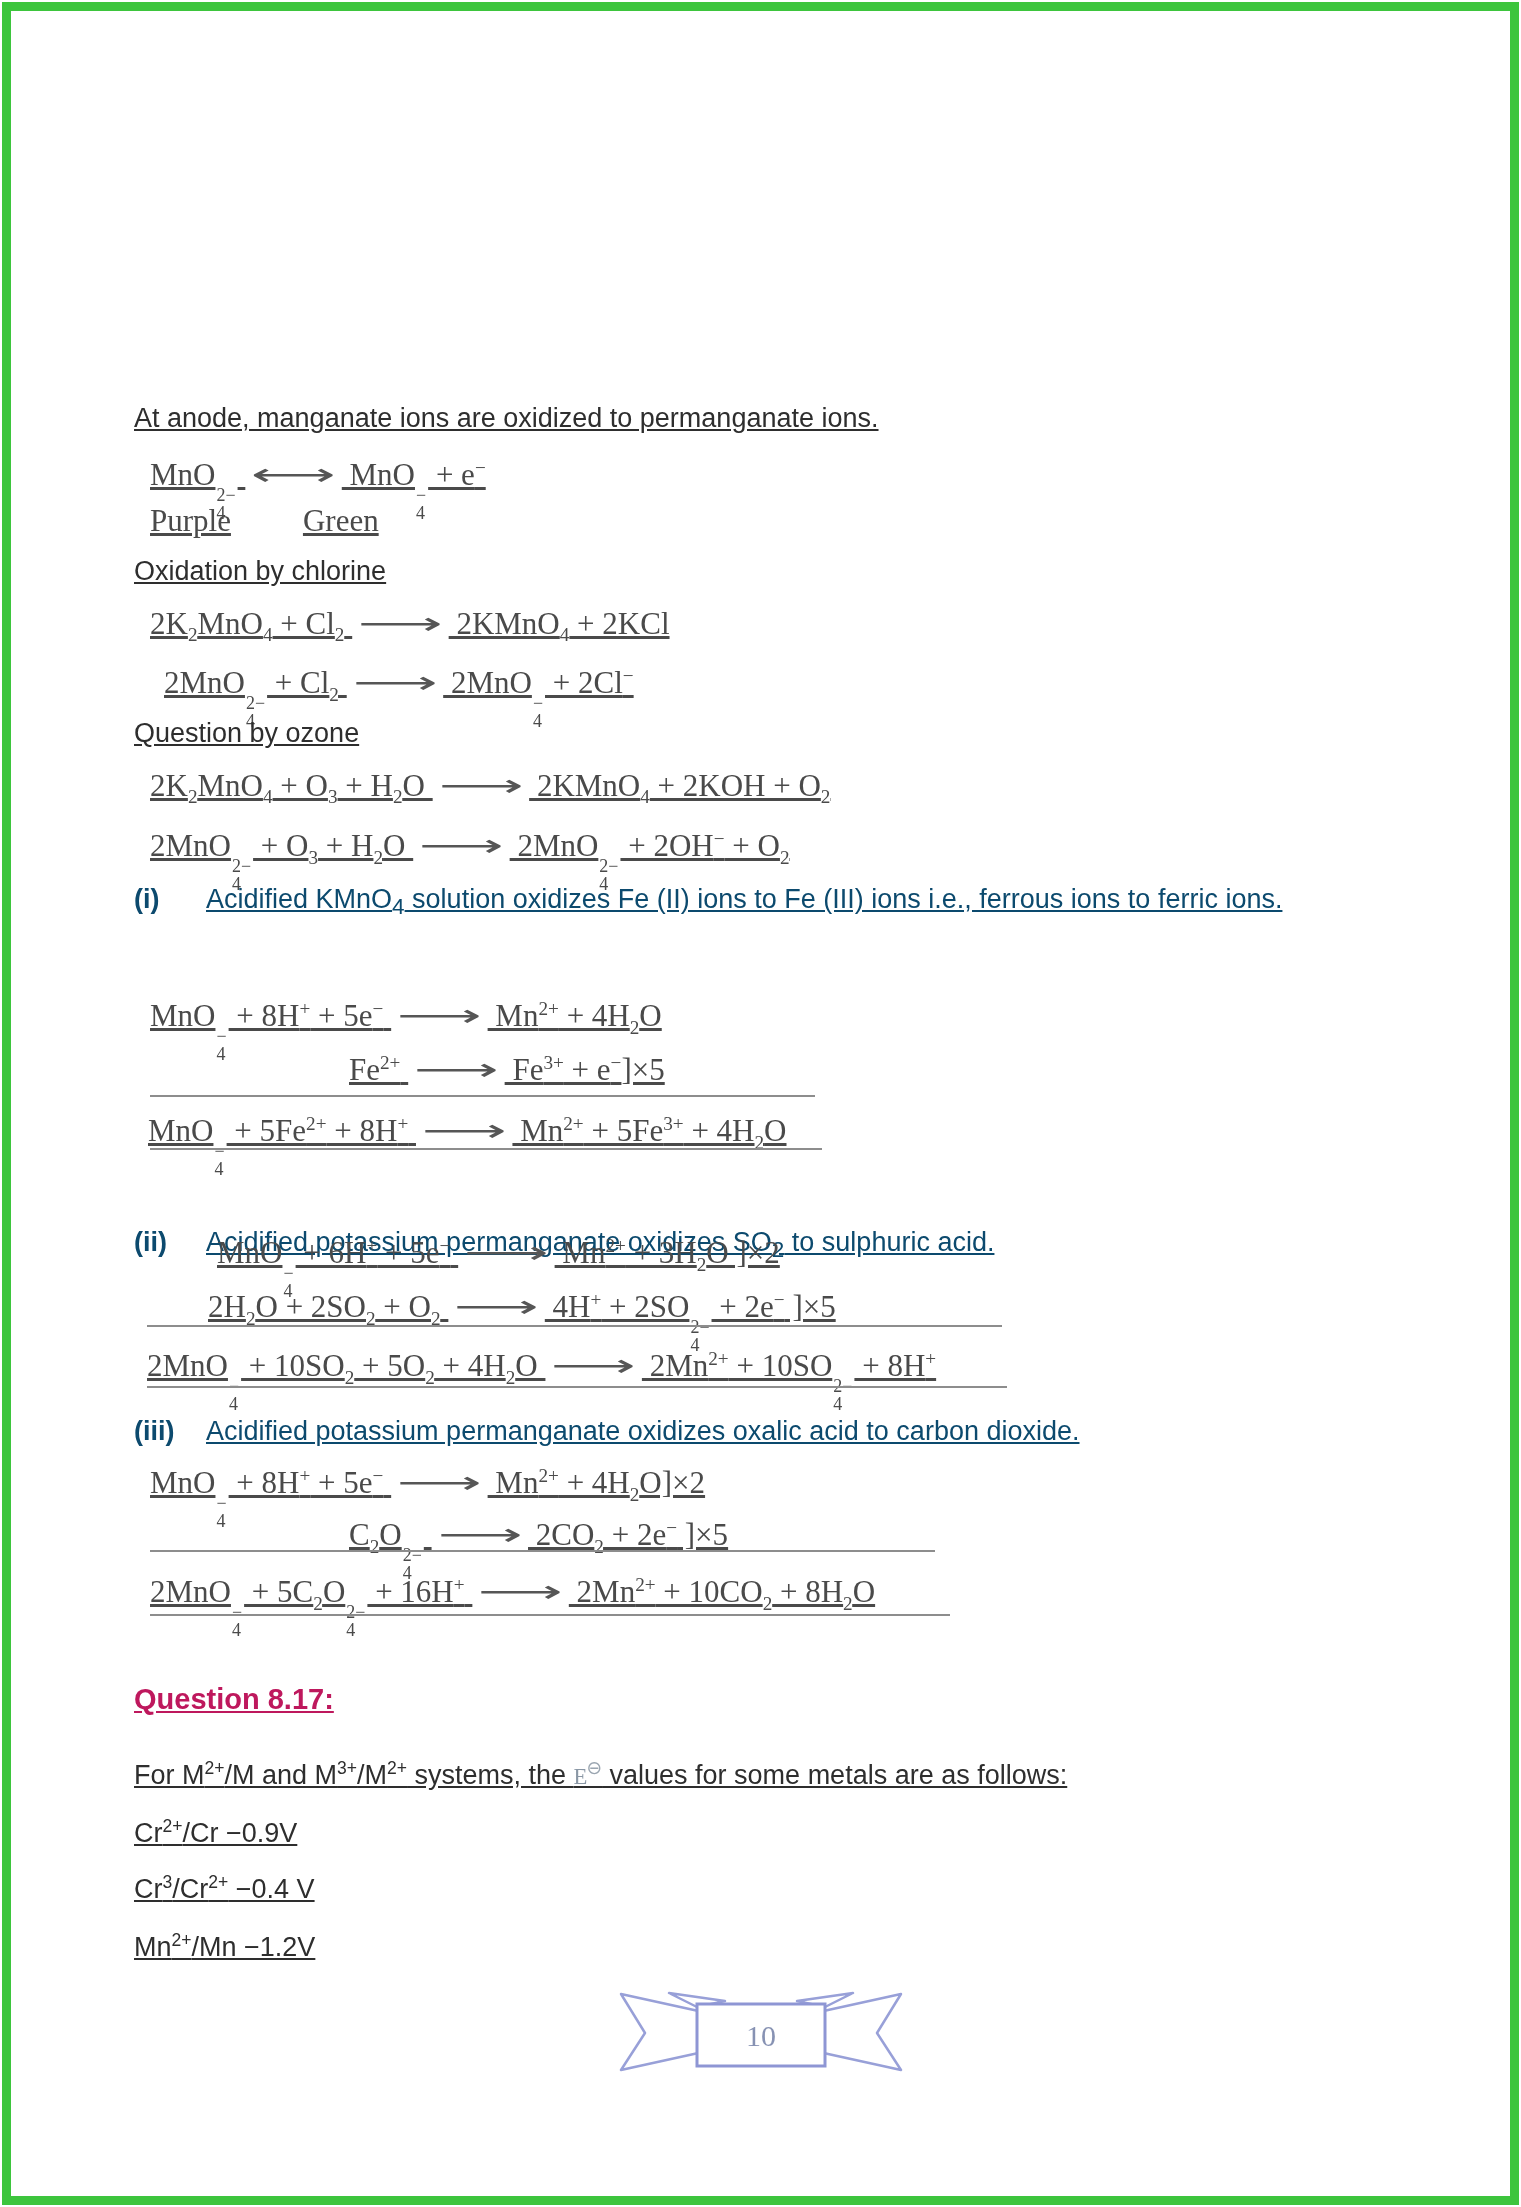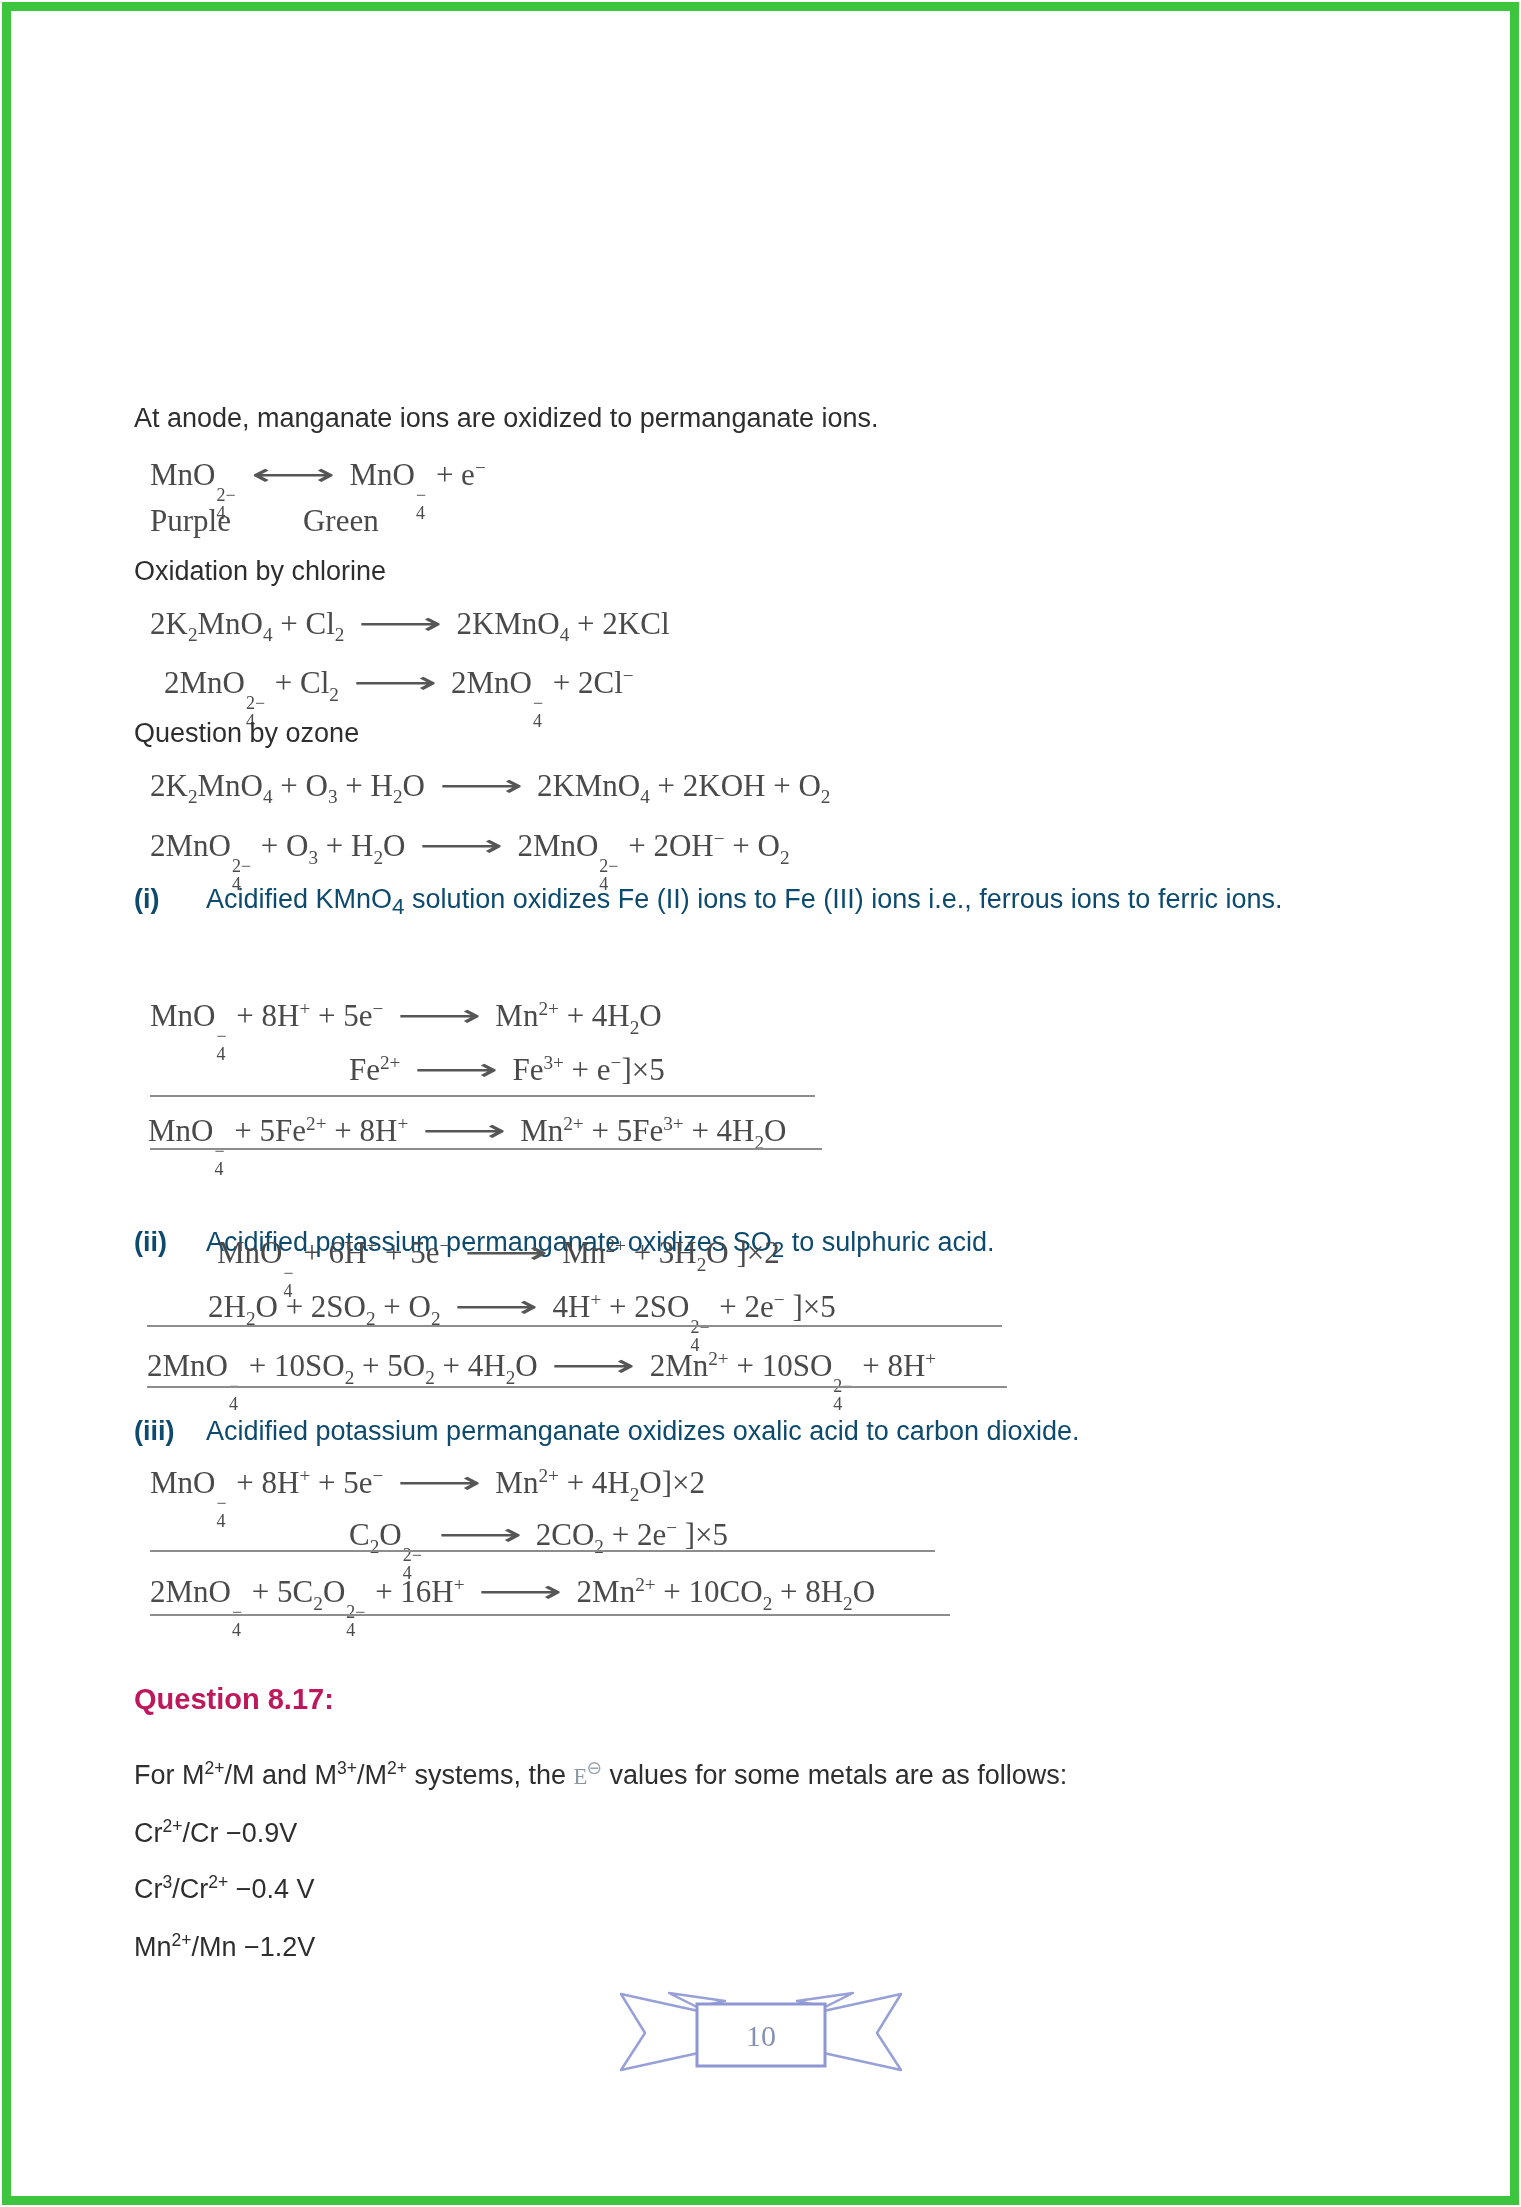--- a/index.html
+++ b/index.html
@@ -3,21 +3,21 @@
 <meta charset="utf-8">
 <style>
   html,body{margin:0;padding:0;}
   body{
     width:1521px;height:2207px;position:relative;background:#ffffff;
     font-family:"Liberation Sans",sans-serif;overflow:hidden;
   }
   .frame{
     position:absolute;inset:2px;border:9px solid #3dc53d;pointer-events:none;z-index:5;
   }
-  .row{position:absolute;white-space:nowrap;}
+  .row{position:absolute;white-space:nowrap;text-decoration:underline;}
   .body-text{font-size:27px;color:#2e2e2e;line-height:40px;}
   .body-text sup{font-size:0.65em;}
   .eq{
     font-family:"Liberation Serif","DejaVu Serif",serif;
     font-size:31px;color:#4a4a4a;line-height:46px;
   }
   .eq sub{font-size:0.62em;}
   .eq sup{font-size:0.62em;}
   
   .ss{

